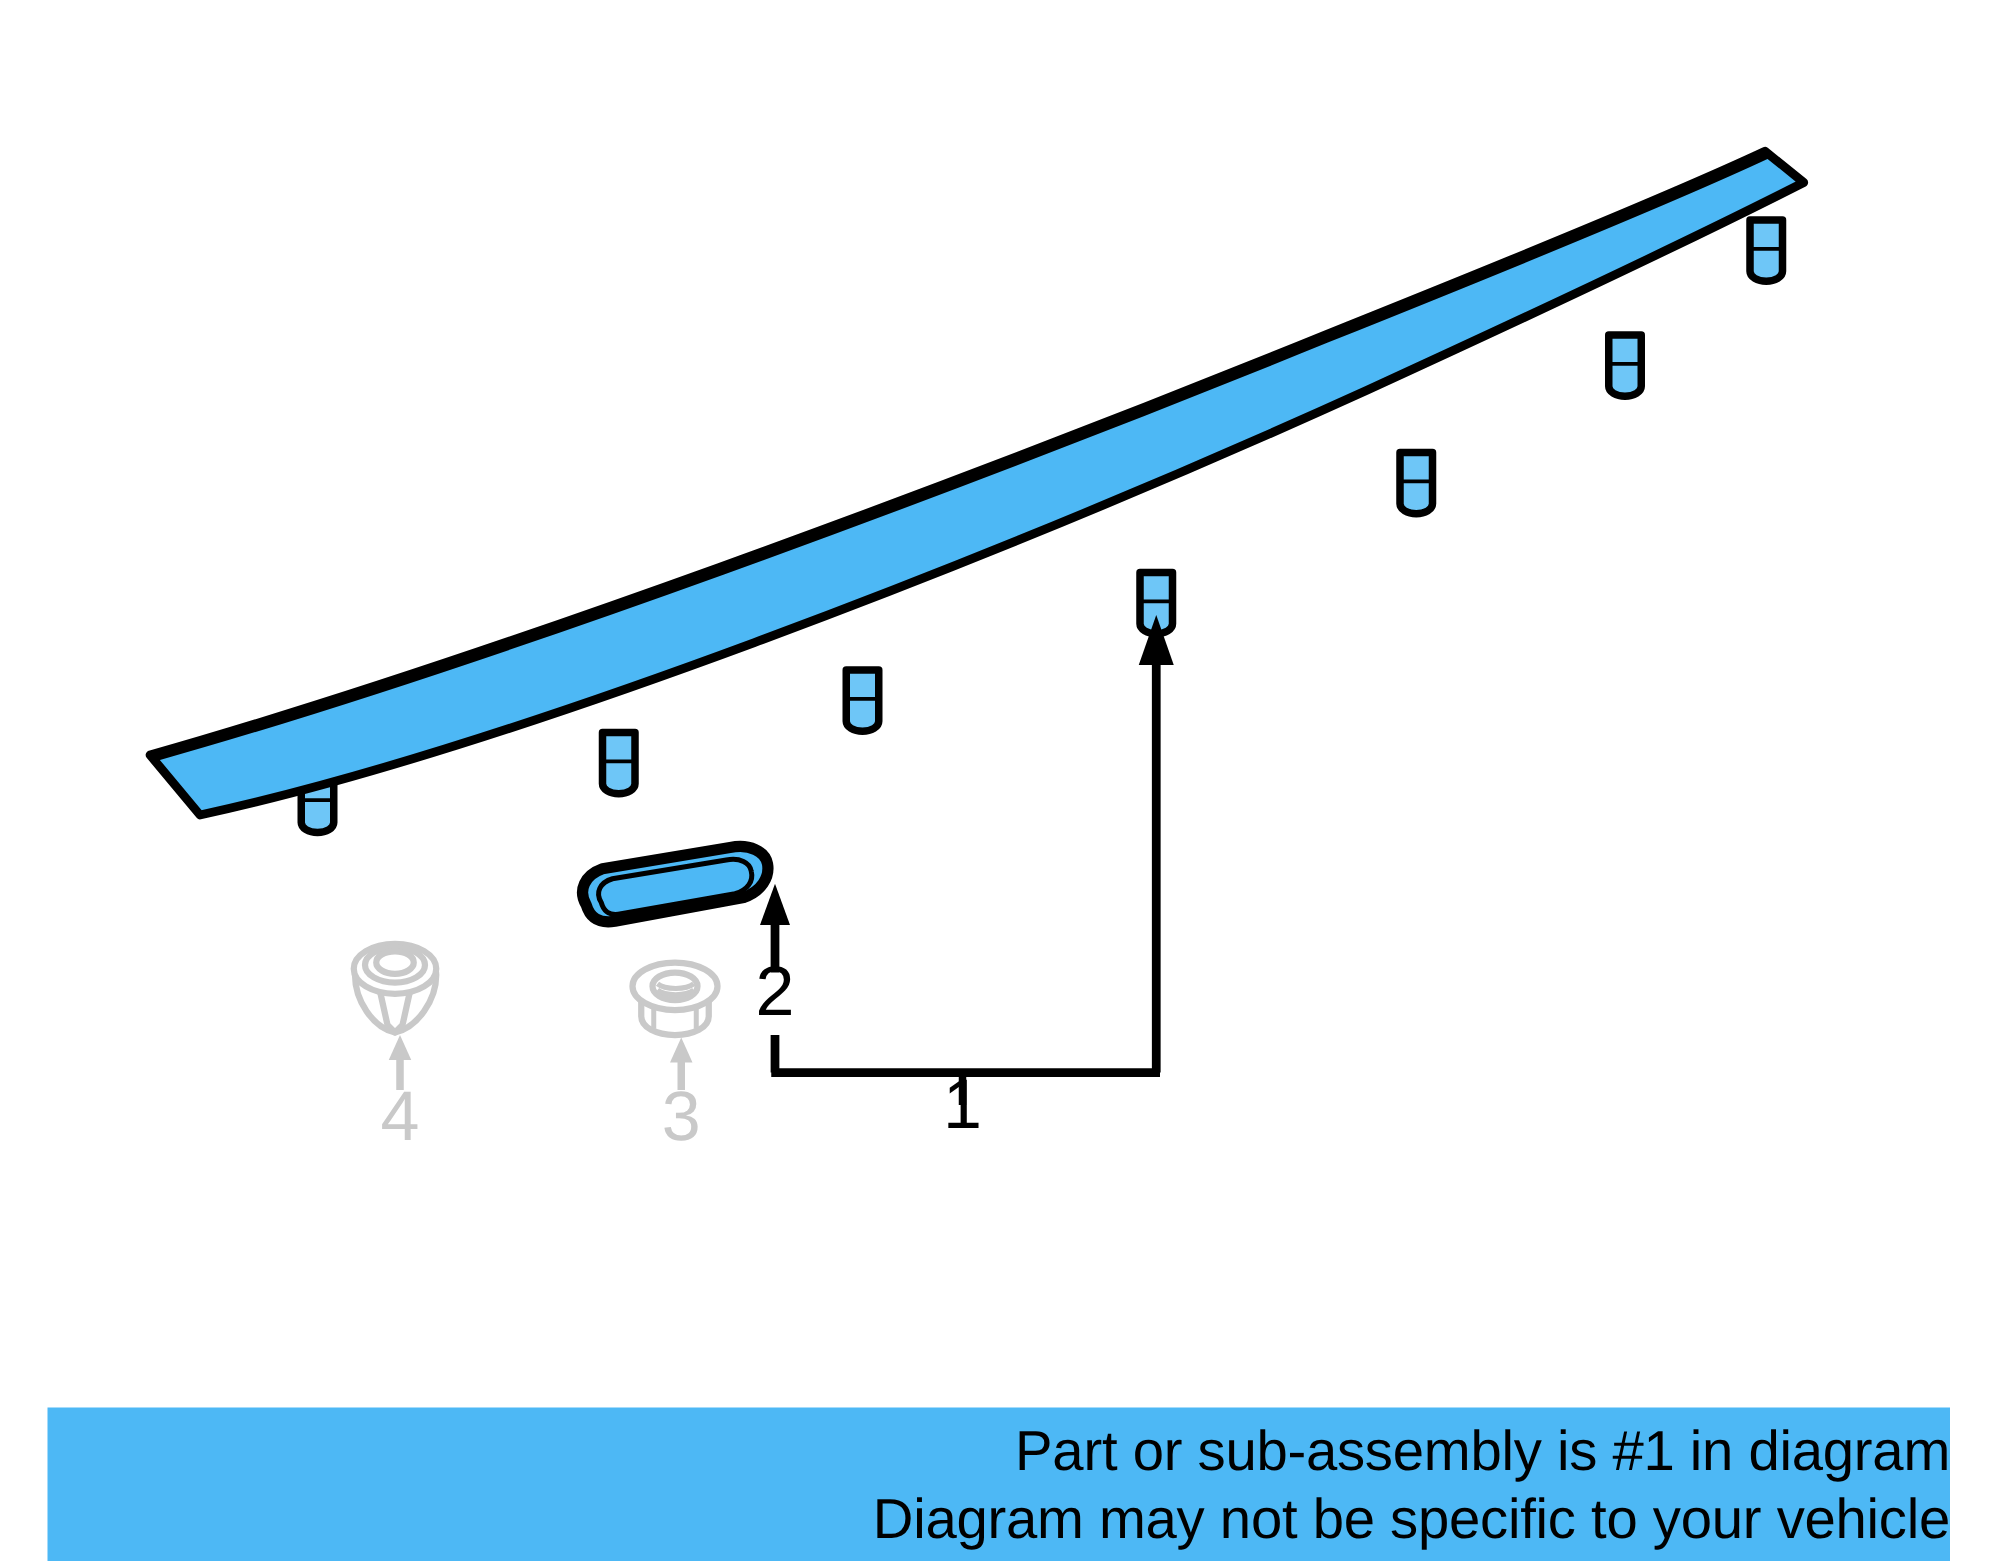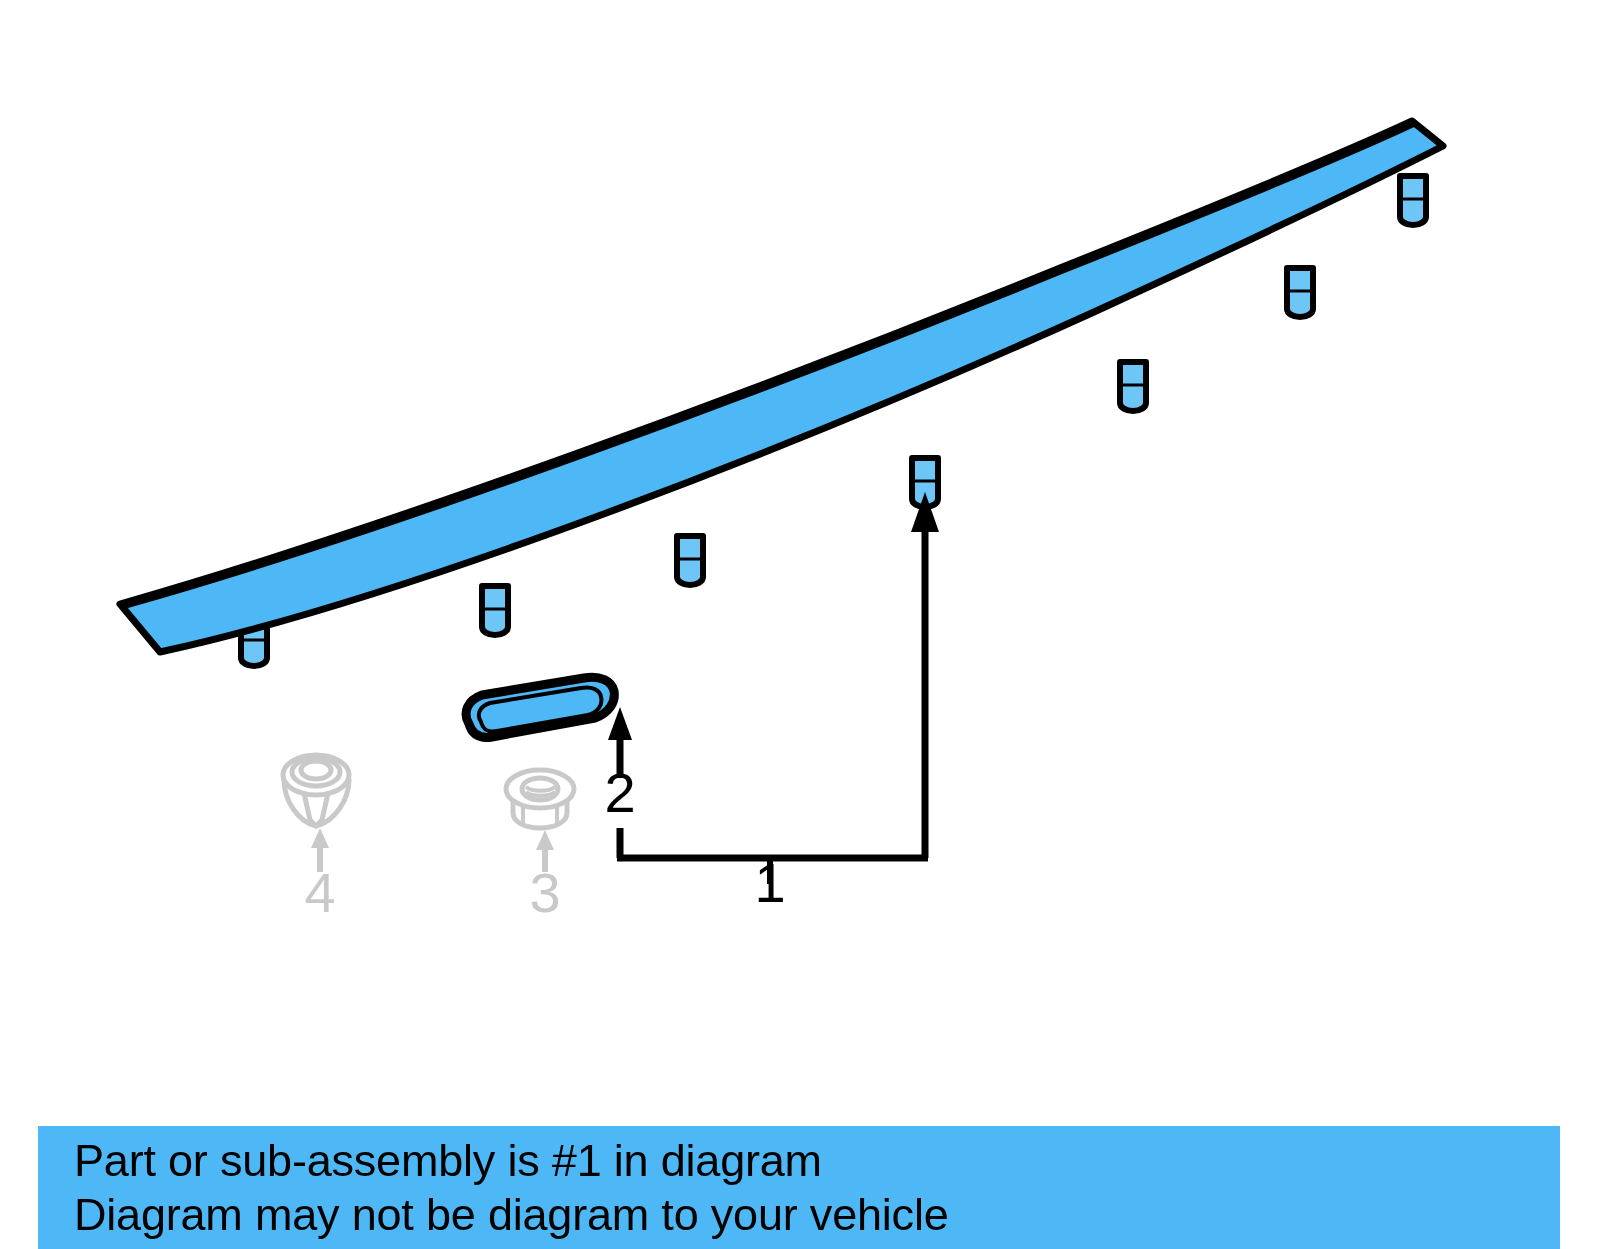--- a/index.html
+++ b/index.html
@@ -27,21 +27,21 @@
     height: 1249px;
   }
   .banner {
     position: absolute;
     left: 38px;
     top: 1126px;
     width: 1522px;
     height: 123px;
     display: flex;
     flex-direction: column;
-    align-items: flex-start;
+    align-items: flex-end;
     justify-content: center;
     box-sizing: border-box;
     padding-left: 36px;
   }
   .banner-line {
     font-family: "Liberation Sans", sans-serif;
     font-size: 45px;
     line-height: 54px;
     color: #000000;
     text-align: center;
@@ -184,16 +184,16 @@
     </g>
 
     <text class="callout-num" x="620" y="812" text-anchor="middle">2</text>
     <text class="callout-num" x="770" y="902" text-anchor="middle">1</text>
     <text class="callout-num-faded" x="545" y="912" text-anchor="middle">3</text>
     <text class="callout-num-faded" x="320" y="912" text-anchor="middle">4</text>
   </svg>
 
   <div class="banner" style="background:#4db8f5;">
     <div class="banner-line">Part or sub-assembly is #1 in diagram</div>
-    <div class="banner-line">Diagram may not be diagram to your vehicle</div>
+    <div class="banner-line">Diagram may not be specific to your vehicle</div>
   </div>
 
 </div>
 
 </body></html>

